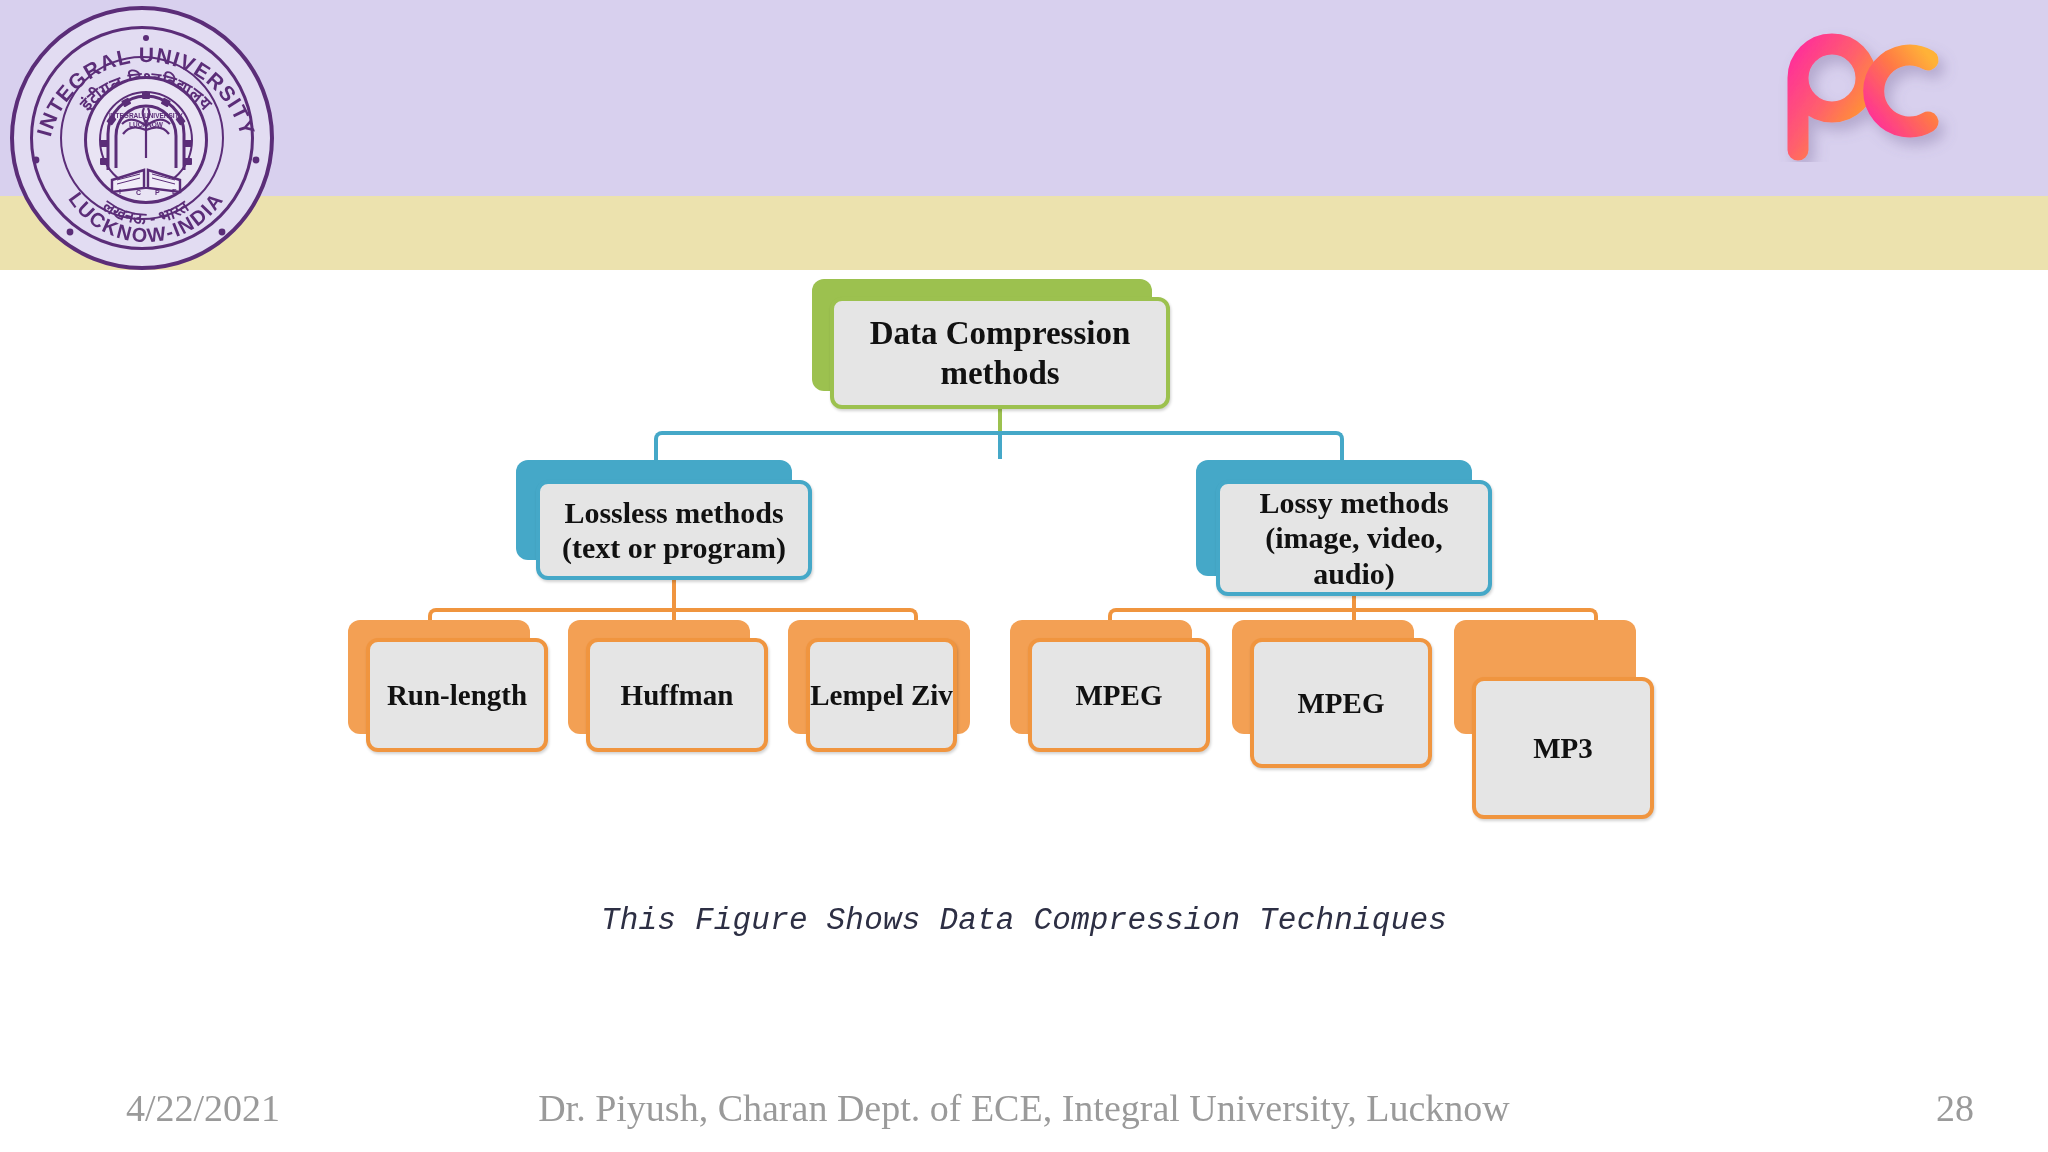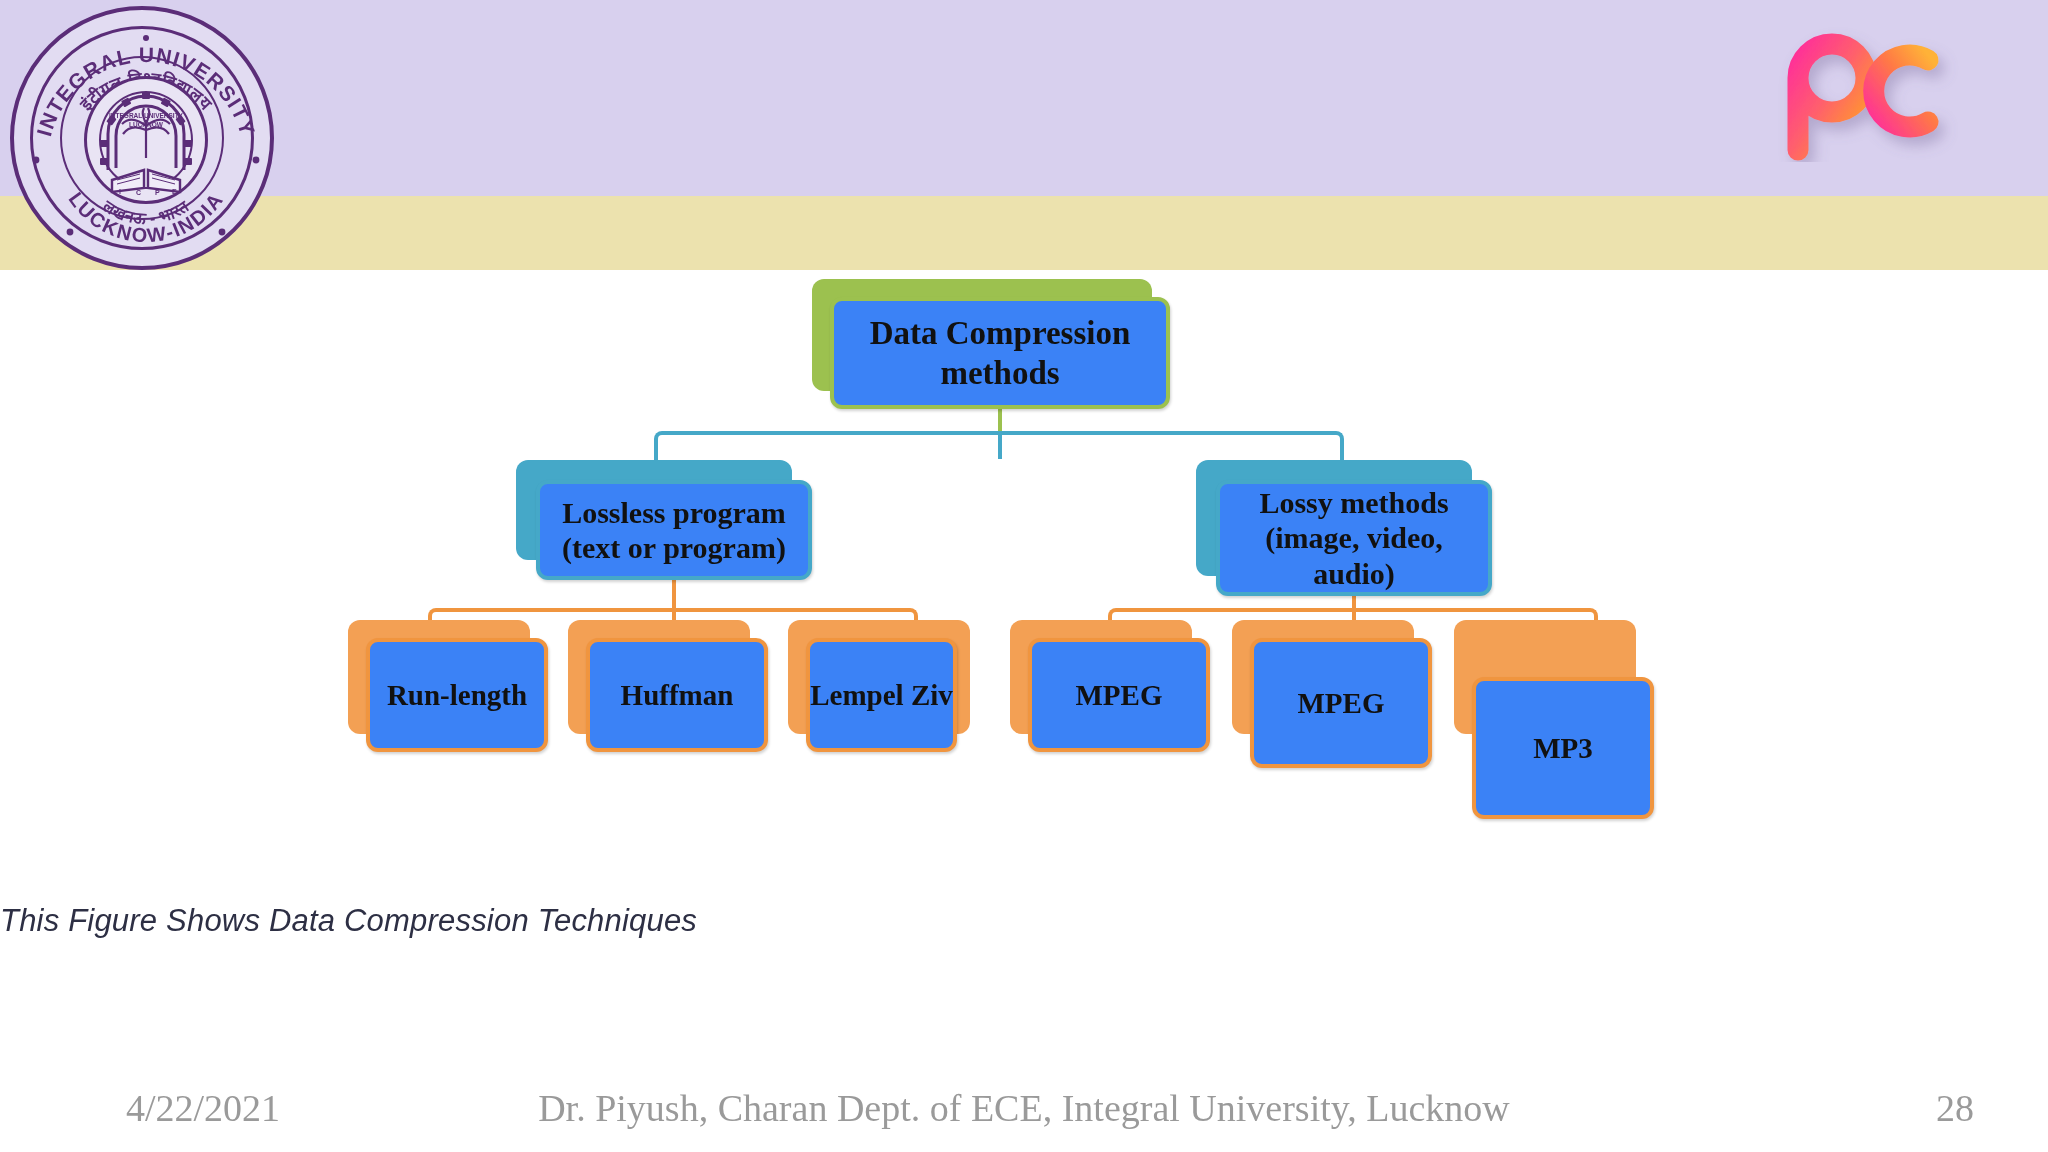--- a/index.html
+++ b/index.html
@@ -92,21 +92,21 @@
   }
 
   
   #diagram {
     position: absolute;
     left: 0; top: 268px;
     width: 2048px; height: 640px;
   }
   .node {
     position: absolute;
-    background: #3b82f6;
+    background: #e5e5e5;
     border-radius: 12px;
     display: flex;
     align-items: center;
     justify-content: center;
     text-align: center;
     font-family: "Liberation Serif", serif;
     font-weight: 700;
     color: #111111;
     z-index: 3;
     box-shadow: 1px 2px 3px rgba(0,0,0,0.18);
@@ -144,21 +144,22 @@
   .bracket-blue {
     border-top-color: #45a8c8;
     border-left-color: #45a8c8;
     border-right-color: #45a8c8;
   }
 
   .caption {
     position: absolute;
     left: 0; top: 635px;
     width: 2048px;
-    font-family: Liberation Sans, sans-serif;
+    text-align: center;
+    font-family: Liberation Mono, monospace;
     font-style: italic;
     font-size: 31px;
     color: #2d2f44;
     letter-spacing: 0.2px;
   }
 
   
   .footer {
     position: absolute;
     left: 0; top: 1086px;
@@ -293,21 +294,21 @@
       </span>
     </div>
 
     <div class="conn conn-v conn-green" style="left:998px; top:141px; height:22px;"></div>
     <div class="bracket bracket-blue" style="left:654px; top:163px; width:690px; height:34px;"></div>
     <div class="conn conn-v conn-blue" style="left:998px; top:163px; height:28px;"></div>
 
     <div class="shadowbox sb-mid" style="left:516px; top:192px; width:276px; height:100px;"></div>
     <div class="node node-mid" style="left:536px; top:212px; width:276px; height:100px;">
       <span>
-        <span>Lossless program</span><br>
+        <span>Lossless methods</span><br>
         <span>(text or program)</span>
       </span>
     </div>
 
     <div class="shadowbox sb-mid" style="left:1196px; top:192px; width:276px; height:116px;"></div>
     <div class="node node-mid" style="left:1216px; top:212px; width:276px; height:116px;">
       <span>
         <span>Lossy methods</span><br>
         <span>(image, video,</span><br>
         <span>audio)</span>

